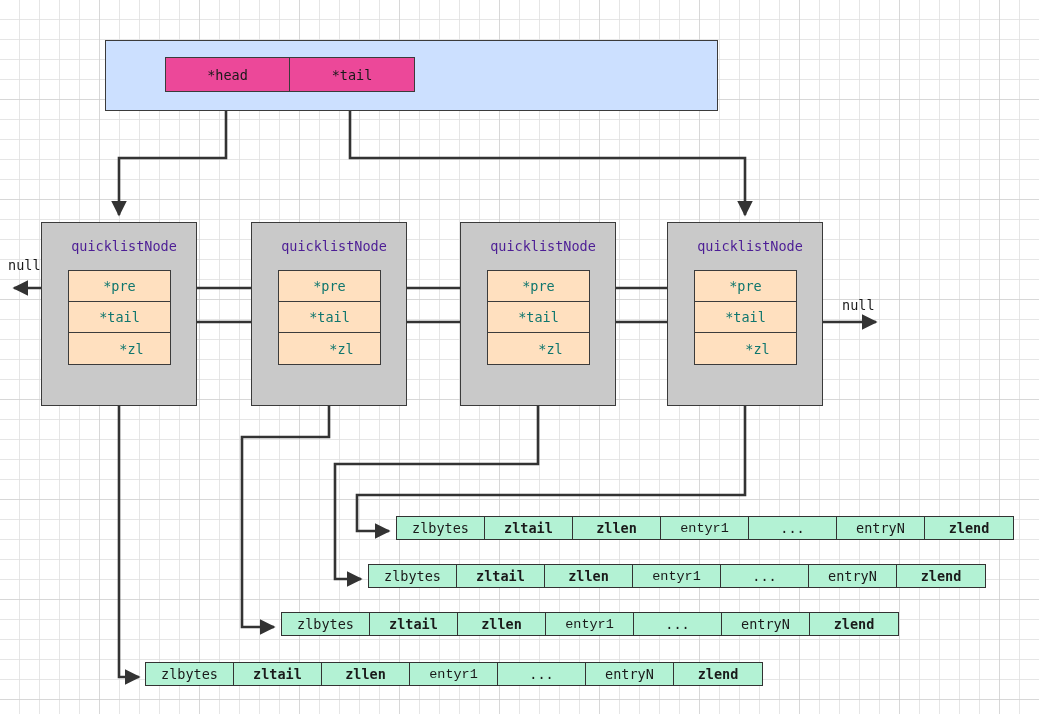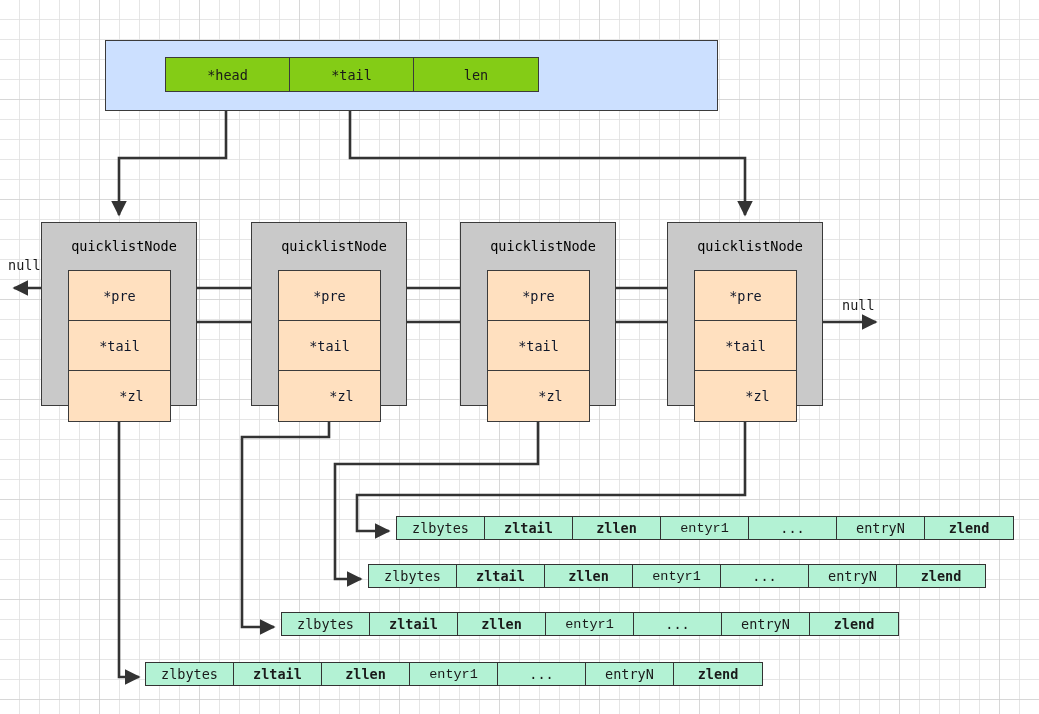--- a/index.html
+++ b/index.html
@@ -44,21 +44,21 @@
   }
   .ql-header-cells {
     position: absolute;
     left: 59px; top: 16px;
     display: flex;
     border: 1px solid #3b3b3b;
     box-sizing: border-box;
     height: 35px;
   }
   .ql-cell {
-    background: #84cc16;
+    background: #ec4899;
     border-right: 1px solid #3b3b3b;
     box-sizing: border-box;
     font-size: 13.5px;
     color: #1a1a1a;
     display: flex;
     align-items: center;
     justify-content: center;
     height: 100%;
   }
   .ql-cell:last-child { border-right: none; }
@@ -74,39 +74,39 @@
     height: 184px;
     background: #c9c9c9;
     border: 1px solid #3b3b3b;
     box-sizing: border-box;
   }
   .qnode-title {
     position: absolute;
     left: 10px; right: 0; top: 15px;
     text-align: center;
     font-size: 13.5px;
-    color: #000000;
+    color: #4c1d95;
   }
   .qnode-fields {
     position: absolute;
     left: 26px; top: 47px;
     width: 103px;
     border: 1px solid #3b3b3b;
     box-sizing: border-box;
     background: #ffe0bf;
   }
   .qfield {
-    height: 50px;
+    height: 31px;
     border-bottom: 1px solid #3b3b3b;
     box-sizing: border-box;
     display: flex;
     align-items: center;
     justify-content: center;
     font-size: 13.5px;
-    color: #0f172a;
+    color: #0f766e;
   }
   .qfield:last-child { border-bottom: none; padding-left: 24px; }
 
   
   .ziplist {
     position: absolute;
     height: 24px;
     display: flex;
     border: 1px solid #333333;
     box-sizing: border-box;
@@ -183,21 +183,20 @@
     </g>
   </svg>
 
   <div class="null-label" style="left:8px; top:257px;">null</div>
   <div class="null-label" style="left:842px; top:297px;">null</div>
 
   <div class="ql-header">
     <div class="ql-header-cells">
       <div class="ql-cell w-head">*head</div>
       <div class="ql-cell w-tail">*tail</div>
-      <div class="ql-cell w-len">len</div>
     </div>
   </div>
 
   <div class="qnode" style="left:41px; top:222px;">
     <div class="qnode-title">quicklistNode</div>
     <div class="qnode-fields">
       <div class="qfield">*pre</div>
       <div class="qfield">*tail</div>
       <div class="qfield">*zl</div>
     </div>

